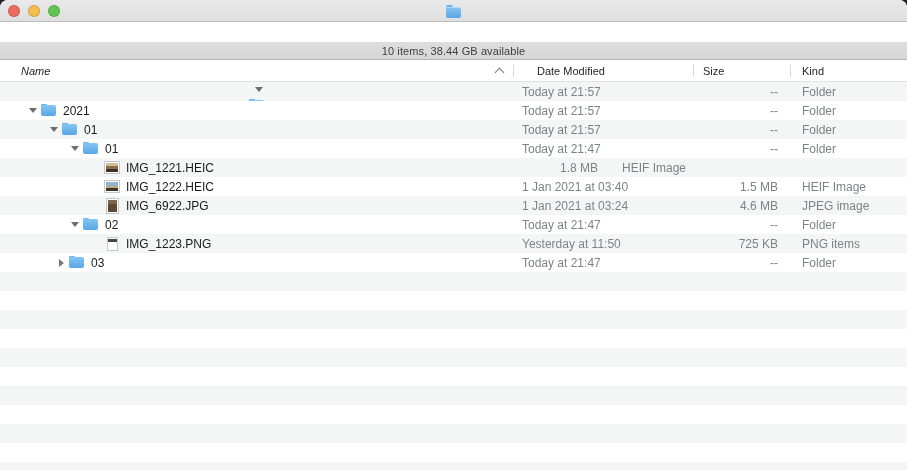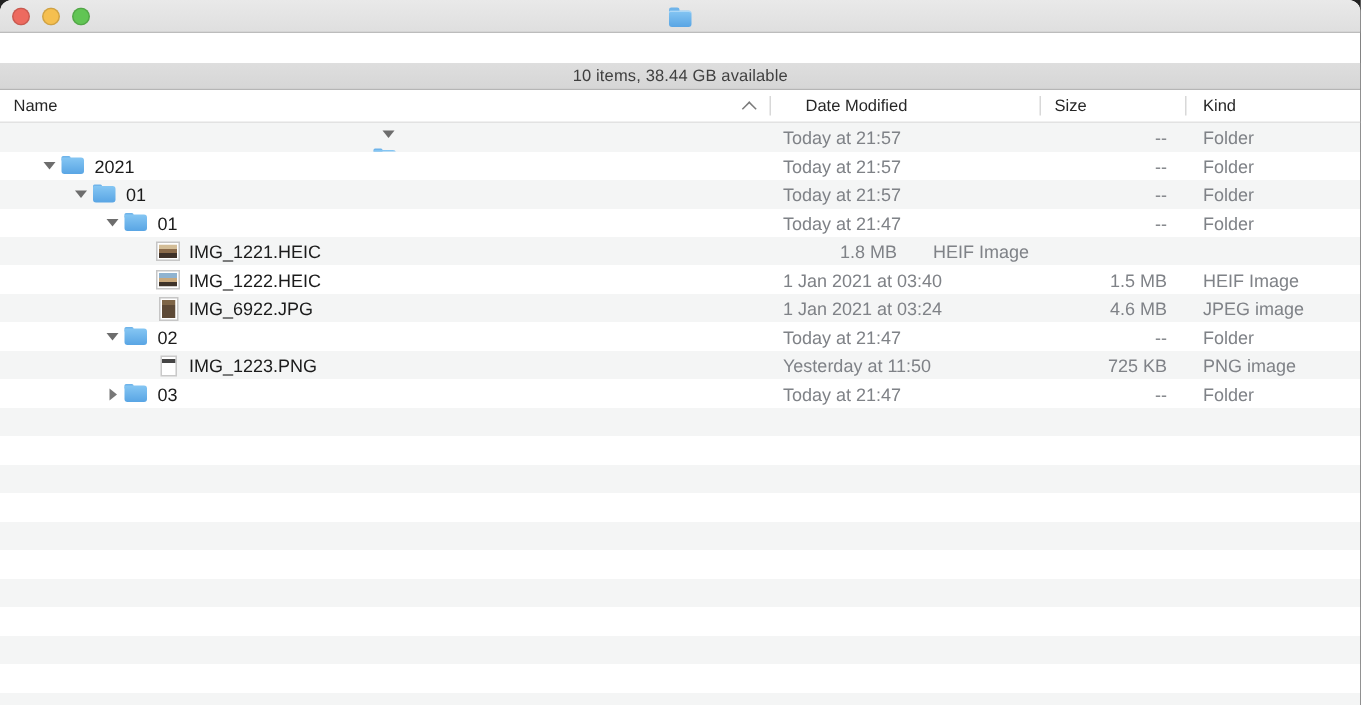--- a/index.html
+++ b/index.html
@@ -35,21 +35,21 @@
   
   .statusbar{height:18px;flex:0 0 18px;background:linear-gradient(180deg,#dedede,#d6d6d6);
              border-bottom:1px solid #b5b5b5;display:flex;align-items:center;justify-content:center;margin-top:20px;}
   .status-text{font-size:11px;color:#3f3f3f;letter-spacing:.1px;}
 
   
   .colheader{height:22px;flex:0 0 22px;background:#fff;border-bottom:1px solid #e2e2e2;
              display:flex;font-size:11px;color:#262626;}
   .hcell{display:flex;align-items:center;position:relative;}
   .hcell + .hcell::before{content:"";position:absolute;left:0;top:4px;bottom:4px;width:1px;background:#d8d8d8;}
-  .h-name{width:513px;flex:0 0 513px;padding-left:9px;}
+  .h-name{width:513px;flex:0 0 513px;padding-left:21px;font-style:italic;}
   .h-date{width:180px;flex:0 0 180px;padding-left:24px;}
   .h-size{width:97px;flex:0 0 97px;padding-left:10px;text-align:right;}
   .h-kind{flex:1;padding-left:12px;}
   .sortchev{margin-left:auto;margin-right:10px;width:7px;height:7px;position:relative;top:2px;
             border-left:1.5px solid #7b7b7b;border-top:1.5px solid #7b7b7b;transform:rotate(45deg);}
 
   
   .list{flex:1;background:repeating-linear-gradient(180deg,
         var(--stripe-gray) 0px,var(--stripe-gray) 19px,#ffffff 19px,#ffffff 38px);
         overflow:hidden;}
@@ -198,24 +198,24 @@
       <div class="cell cell-kind">Folder</div>
     </div>
       <div class="row">
       <div class="cell cell-name" style="padding-left: 89px;">
         <span class="disclosure"></span>
         <span class="icon icon-png-document"></span>
         <span class="fname">IMG_1223.PNG</span>
       </div>
       <div class="cell cell-date">Yesterday at 11:50</div>
       <div class="cell cell-size">725 KB</div>
-      <div class="cell cell-kind">PNG image</div>
-    </div>
-      <div class="row">
-      <div class="cell cell-name" style="padding-left: 68px;">
+      <div class="cell cell-kind">PNG items</div>
+    </div>
+      <div class="row">
+      <div class="cell cell-name" style="padding-left: 54px;">
         <span class="disclosure collapsed"></span>
         <span class="icon icon-folder"></span>
         <span class="fname">03</span>
       </div>
       <div class="cell cell-date">Today at 21:47</div>
       <div class="cell cell-size">--</div>
       <div class="cell cell-kind">Folder</div>
     </div>
     </div>
 

